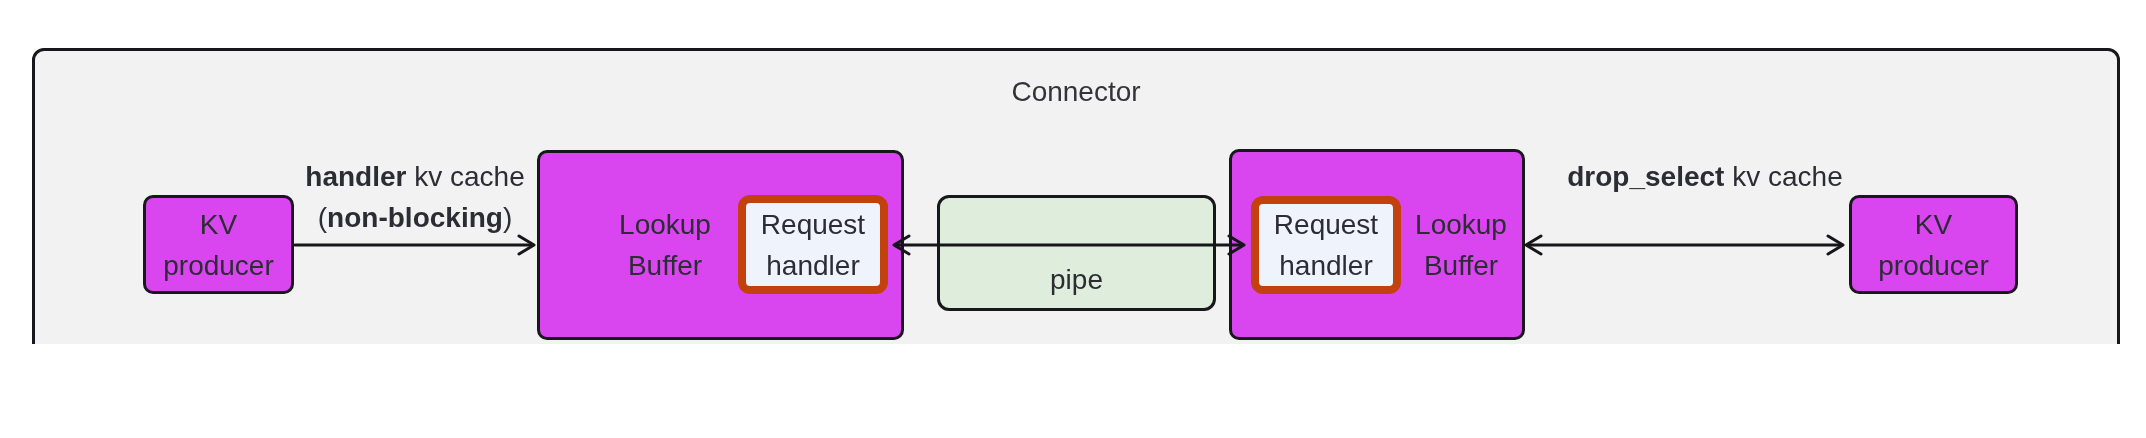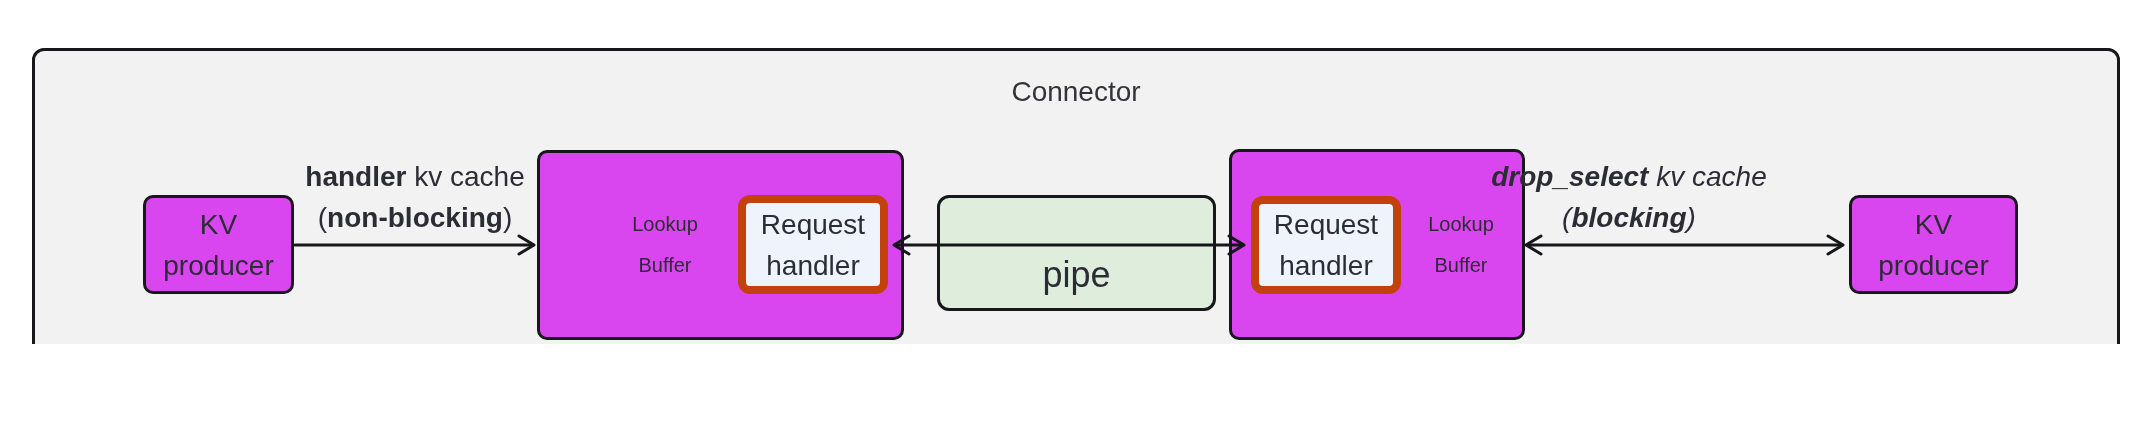--- a/index.html
+++ b/index.html
@@ -64,53 +64,53 @@
     text-align: center;
   }
   .rh-left  { left: 198px; top: 42px; width: 150px; height: 99px; }
   .rh-right { left: 19px;  top: 44px; width: 150px; height: 98px; }
   .lb-label {
     position: absolute;
     display: flex;
     flex-direction: column;
     align-items: center;
     justify-content: center;
-    font-size: 20px;
+    font-size: 28px;
     line-height: 41px;
     text-align: center;
   }
   .lb-label-left  { left: 0; top: 42px; width: 198px; height: 99px; box-sizing: border-box; padding-left: 52px; }
   .lb-label-right { left: 168px; top: 44px; width: 122px; height: 98px; }
   .pipe-box {
     position: absolute;
     left: 937px; top: 195px;
     width: 279px; height: 116px;
     box-sizing: border-box;
     background: #dfeedc;
     border: 3px solid #18181c;
     border-radius: 12px;
     display: flex;
     align-items: flex-end;
     justify-content: center;
     padding-bottom: 12px;
-    font-size: 36px;
+    font-size: 28px;
     z-index: 2;
   }
   .edge-label {
     position: absolute;
     text-align: center;
     font-size: 28px;
     line-height: 41px;
     white-space: nowrap;
     color: #2c2c35;
     z-index: 3;
   }
   .edge-label .b { font-weight: 700; }
   .insert-label { left: 293px; top: 156px; width: 244px; }
-  .drop-label   { left: 1470px; top: 156px; width: 318px; font-style: italic; }
+  .drop-label   { left: 1546px; top: 156px; width: 318px; }
   .arrows {
     position: absolute;
     left: 0; top: 0;
     width: 2146px; height: 438px;
     z-index: 4;
     pointer-events: none;
   }
   .arrows path { stroke: #15151a; stroke-width: 3; fill: none; stroke-linecap: round; stroke-linejoin: round; }
 </style>
 </head>
@@ -153,21 +153,20 @@
       <span>handler</span>
     </div>
     <div class="lb-label lb-label-right">
       <span>Lookup</span>
       <span>Buffer</span>
     </div>
   </div>
 
   <div class="edge-label drop-label">
     <div><span class="b">drop_select</span><span> kv cache</span></div>
-    <div><span>(</span><span class="b">blocking</span><span>)</span></div>
   </div>
 
   <div class="node kv-consumer">
     <span>KV</span>
     <span>producer</span>
   </div>
 
   <svg class="arrows" viewBox="0 0 2146 438" xmlns="http://www.w3.org/2000/svg">
 
     <g>

